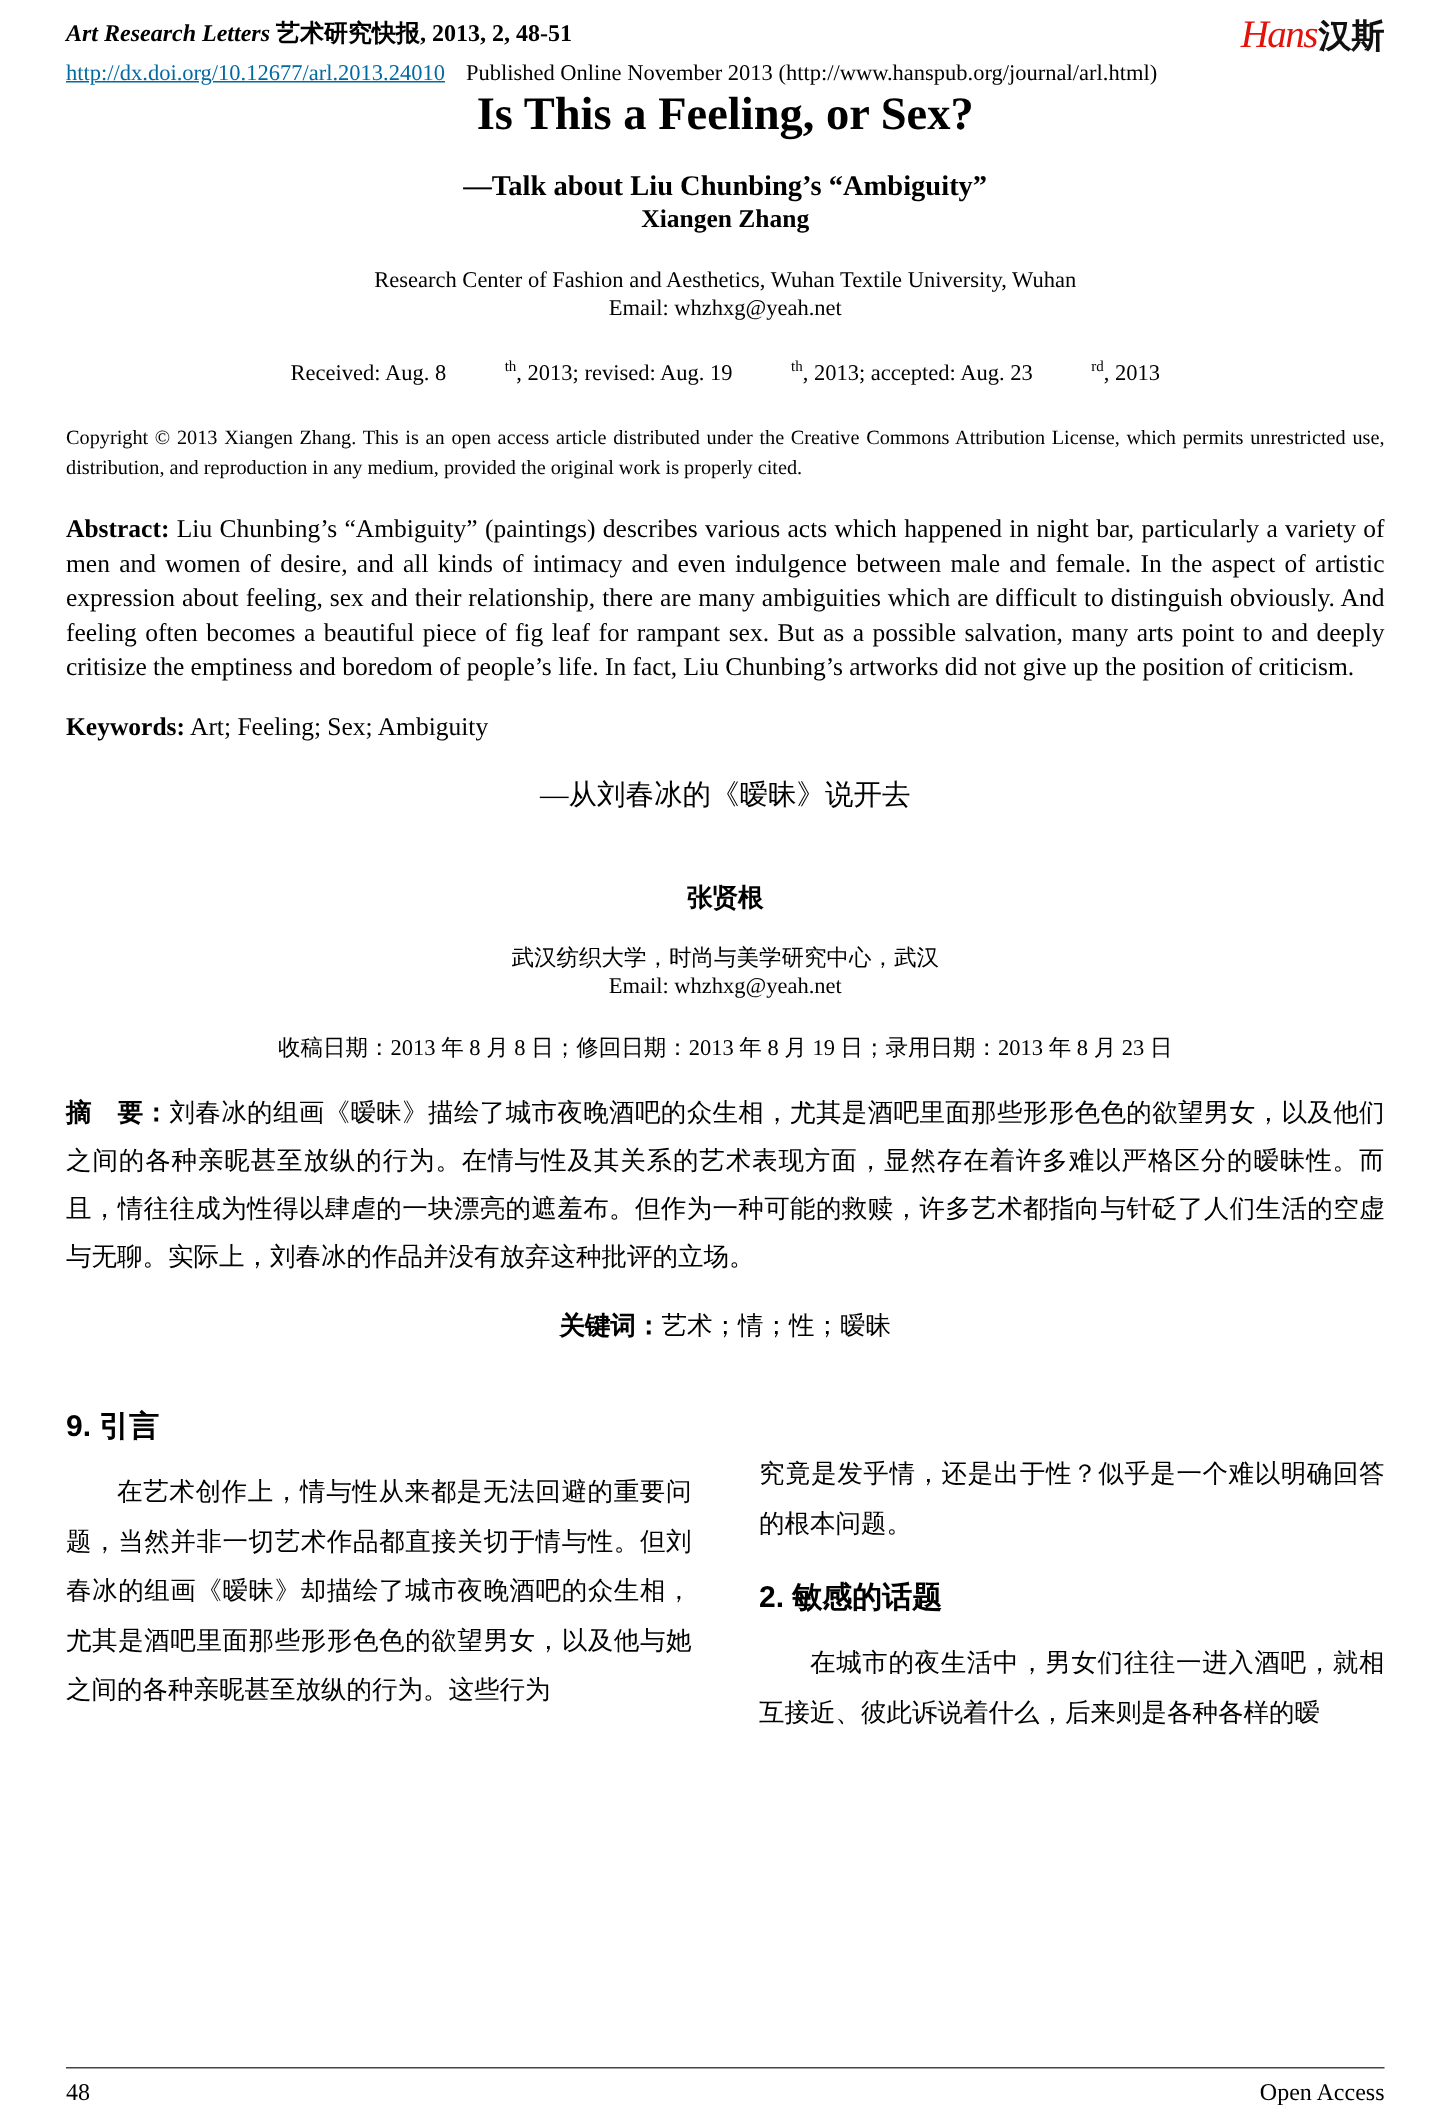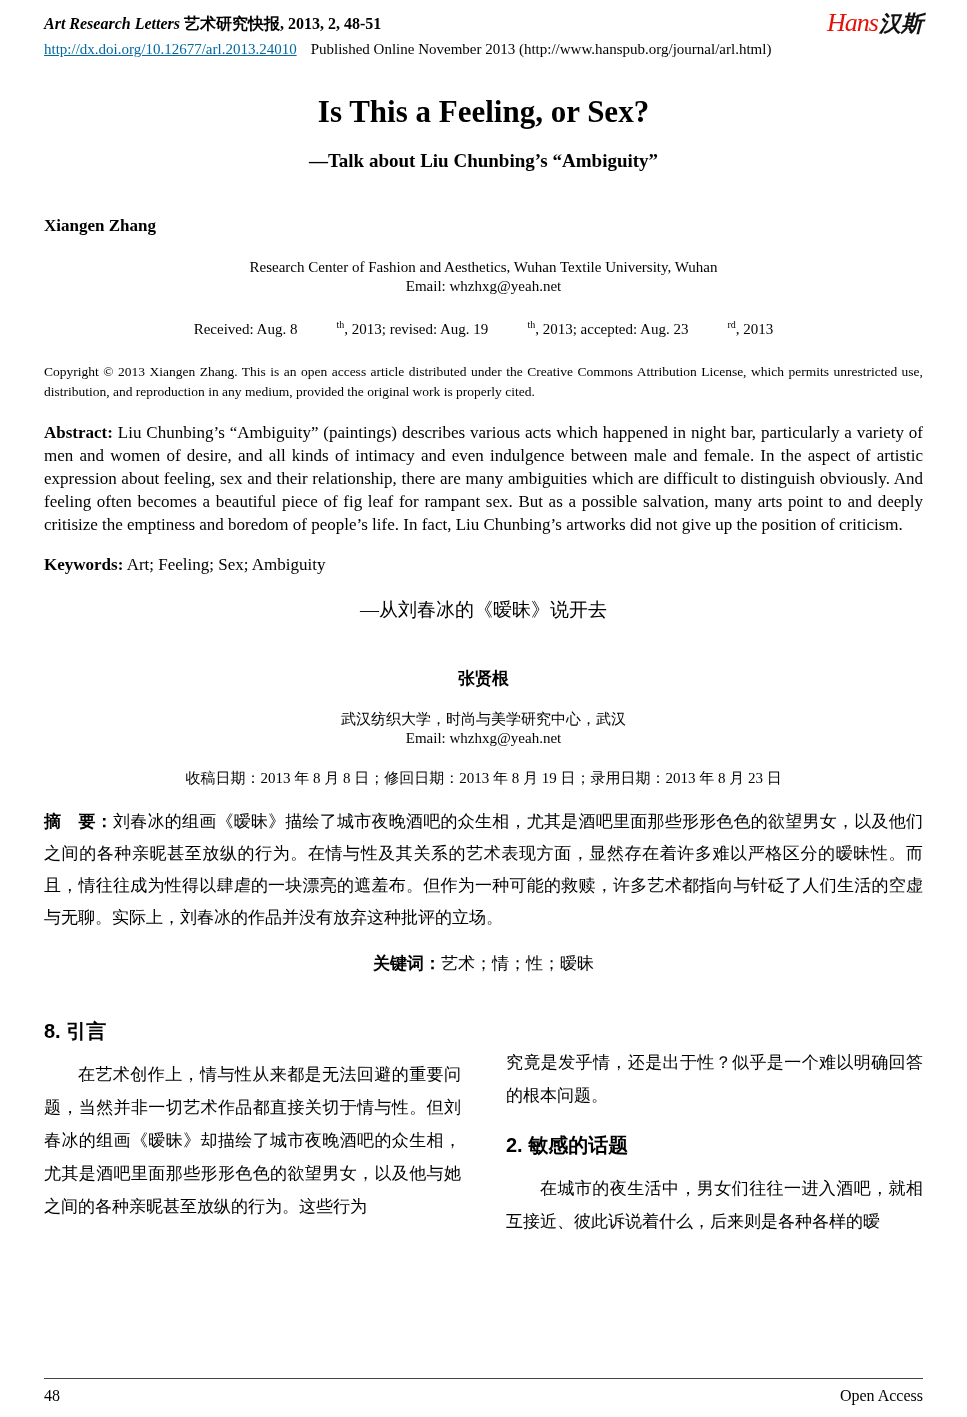--- a/index.html
+++ b/index.html
@@ -11,35 +11,35 @@
     overflow:hidden;
   }
   .page {
     width:967px; height:1417px;
     padding:8px 44px 12px 44px;
     display:flex; flex-direction:column;
     overflow:hidden;
   }
 
   
-  .header-row1 { display:flex; justify-content:space-between; align-items:center; }
+  .header-row1 { display:flex; justify-content:space-between; align-items:flex-start; }
   .journal-line { font-size:16px; padding-top:4px; }
   .journal-name { font-weight:bold; font-style:italic; }
   .journal-info { font-weight:bold; margin-left:4px; }
   .logo { white-space:nowrap; line-height:1; padding-top:2px; }
   .logo-hans { color:#e3120b; font-weight:normal; font-style:italic; font-size:26px; letter-spacing:-1px; }
-  .logo-cn { color:#111; font-weight:bold; font-size:22px; margin-left:1px;font-style:italic; }
+  .logo-cn { color:#111; font-weight:bold; font-size:22px; margin-left:1px; }
   .header-row2 { font-size:15px; margin-top:5px; }
   .doi-link { color:#0369a1; text-decoration:underline; cursor:pointer; }
   .published { margin-left:14px; }
 
   
-  .en-title { text-align:center; font-size:31px; font-weight:bold; margin-top:36px; line-height:1.15; }
+  .en-title { text-align:center; font-size:31px; font-weight:bold; line-height:1.15; }
   .en-subtitle { text-align:center; font-size:19px; font-weight:bold; margin-top:20px; }
-  .en-author { font-size:17px; font-weight:bold; margin-top:44px; }
+  .en-author { text-align:center; font-size:17px; font-weight:bold; }
   .en-affil { text-align:center; font-size:15px; margin-top:22px; line-height:1.3; }
   .en-email { text-align:center; font-size:15px; line-height:1.3; }
   .received { text-align:center; font-size:15px; margin-top:22px; }
   .received sup { font-size:10px;margin-left:39px; }
   .copyright { font-size:13.5px; text-align:justify; margin-top:24px; line-height:1.5; }
   .abstract { font-size:17px; text-align:justify; margin-top:20px; line-height:1.35; }
   .keywords { font-size:17px; margin-top:18px; }
 
   
   .cn-title { text-align:center; font-size:32px; font-weight:bold; margin-top:40px; line-height:1.2; }
@@ -103,21 +103,21 @@
   <div class="cn-email">Email: whzhxg@yeah.net</div>
 
   <div class="cn-dates">收稿日期：2013 年 8 月 8 日；修回日期：2013 年 8 月 19 日；录用日期：2013 年 8 月 23 日</div>
 
   <p class="cn-abstract"><b>摘　要：</b><span>刘春冰的组画《暧昧》描绘了城市夜晚酒吧的众生相，尤其是酒吧里面那些形形色色的欲望男女，以及他们之间的各种亲昵甚至放纵的行为。在情与性及其关系的艺术表现方面，显然存在着许多难以严格区分的暧昧性。而且，情往往成为性得以肆虐的一块漂亮的遮羞布。但作为一种可能的救赎，许多艺术都指向与针砭了人们生活的空虚与无聊。实际上，刘春冰的作品并没有放弃这种批评的立场。</span></p>
 
   <p class="cn-keywords"><b>关键词：</b><span>艺术；情；性；暧昧</span></p>
 
   <div class="columns">
     <div class="col">
-      <h3 class="sec-heading">8. 引言</h3>
+      <h3 class="sec-heading">9. 引言</h3>
       <p class="indent">在艺术创作上，情与性从来都是无法回避的重要问题，当然并非一切艺术作品都直接关切于情与性。但刘春冰的组画《暧昧》却描绘了城市夜晚酒吧的众生相，尤其是酒吧里面那些形形色色的欲望男女，以及他与她之间的各种亲昵甚至放纵的行为。这些行为</p>
     </div>
     <div class="col">
       <p class="cont-para">究竟是发乎情，还是出于性？似乎是一个难以明确回答的根本问题。</p>
       <h3 class="sec-heading sec2">2. 敏感的话题</h3>
       <p class="indent">在城市的夜生活中，男女们往往一进入酒吧，就相互接近、彼此诉说着什么，后来则是各种各样的暧</p>
     </div>
   </div>
 
   <footer class="footer">

